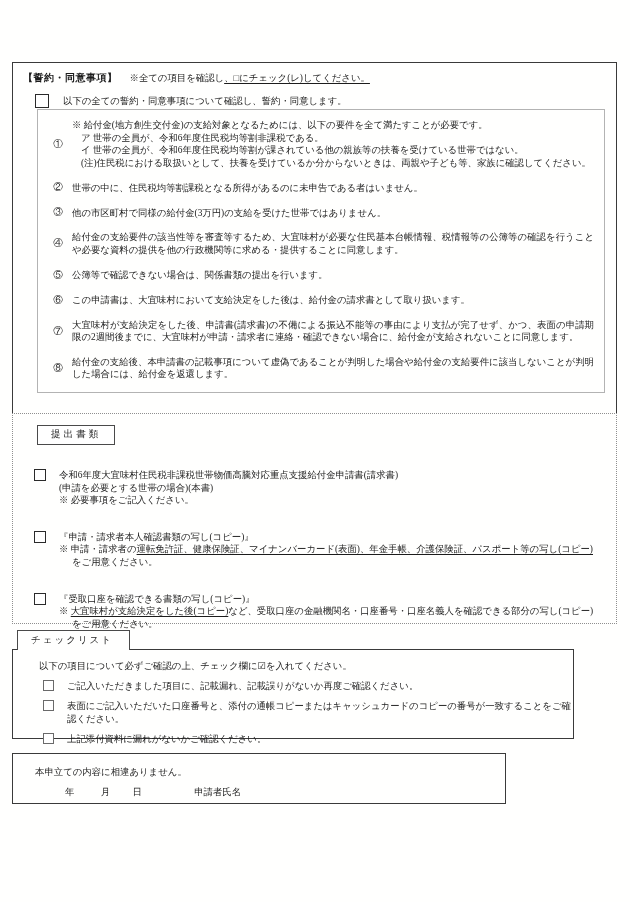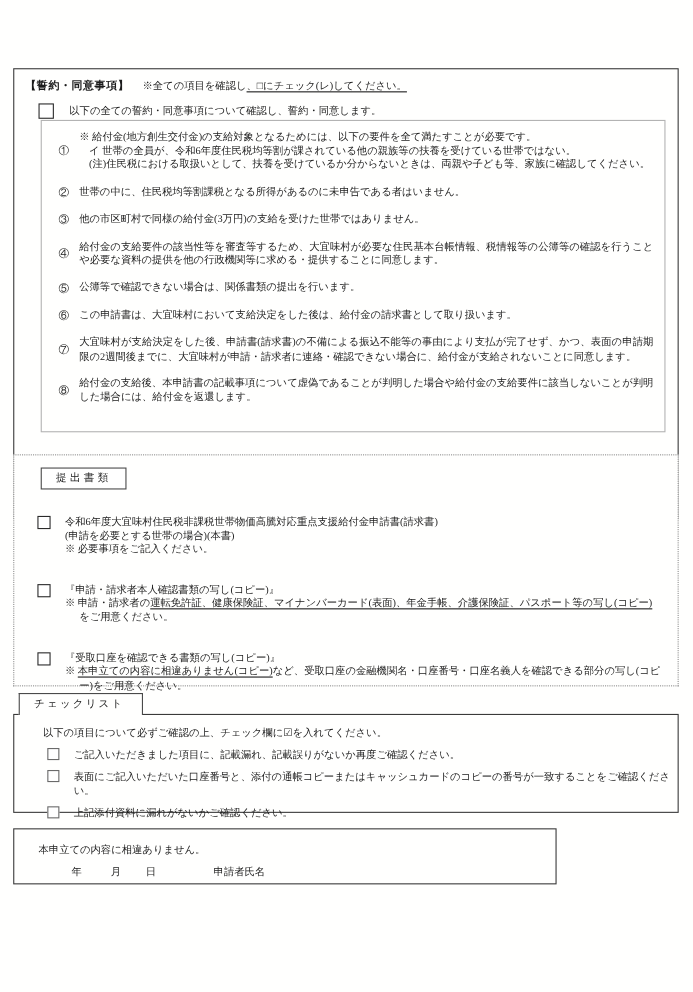--- a/index.html
+++ b/index.html
@@ -42,21 +42,21 @@
   .doc-row { display:flex; align-items:flex-start; margin:24px 0 0 21px; padding-right:14px; }
   .doc-body { margin-left:13px; font-size:9.4px; line-height:12.6px; flex:1 1 auto; }
   .doc-note { text-indent:-13px; padding-left:13px; }
 
   
   #checklist-tab {
     left:17px; top:630px; width:113px; height:20px; z-index:2;
     border:1px solid #4a4a4a; border-bottom:none; display:flex; align-items:center;
     padding-left:13px; font-size:9.5px; letter-spacing:2px;
   }
-  #checklist-box { left:12px; top:649px; width:605px; height:90px; border:1px solid #3a3a3a; }
+  #checklist-box { left:12px; top:649px; width:562px; height:90px; border:1px solid #3a3a3a; }
   .cl-intro { margin:10px 0 0 26px; font-size:9.4px; }
   .cl-row { display:flex; align-items:flex-start; margin:7px 0 0 30px; }
   .cl-label { margin-left:13px; font-size:9.4px; }
   .cl-warning { margin:8px 0 0 26px; font-size:9.4px; }
 
   
   #decl-box { left:12px; top:753px; width:494px; height:51px; border:1px solid #3a3a3a; }
   .decl-statement { margin:12px 0 0 22px; font-size:9.4px; }
   .decl-dateline { margin-top:7px; font-size:9.4px; }
   .decl-dateline span { display:inline-block; }
@@ -79,20 +79,21 @@
       <div class="cb"></div>
       <div class="agree-label">以下の全ての誓約・同意事項について確認し、誓約・同意します。</div>
     </div>
 
     <div id="pledge-inner">
 
       <div class="p-item">
         <div class="p-num">①</div>
         <div class="p-text">
           <div class="p-line">※ 給付金(地方創生交付金)の支給対象となるためには、以下の要件を全て満たすことが必要です。</div>
+          <div class="p-line ind">ア 世帯の全員が、令和6年度住民税均等割非課税である。</div>
           <div class="p-line ind">イ 世帯の全員が、令和6年度住民税均等割が課されている他の親族等の扶養を受けている世帯ではない。</div>
           <div class="p-line ind">(注)住民税における取扱いとして、扶養を受けているか分からないときは、両親や子ども等、家族に確認してください。</div>
         </div>
       </div>
 
       <div class="p-item">
         <div class="p-num">②</div>
         <div class="p-text">世帯の中に、住民税均等割課税となる所得があるのに未申告である者はいません。</div>
       </div>
 
@@ -146,21 +147,21 @@
       <div class="doc-body">
         <div>『申請・請求者本人確認書類の写し(コピー)』</div>
         <div class="doc-note"><span>※ 申請・請求者の</span><span class="u">運転免許証、健康保険証、マイナンバーカード(表面)、年金手帳、介護保険証、パスポート等の写し(コピー)</span><span>をご用意ください。</span></div>
       </div>
     </div>
 
     <div class="doc-row">
       <div class="cb small"></div>
       <div class="doc-body">
         <div>『受取口座を確認できる書類の写し(コピー)』</div>
-        <div class="doc-note"><span>※ </span><span class="u">本申立ての内容に相違ありません(コピー)</span><span>など、受取口座の金融機関名・口座番号・口座名義人を確認できる部分の写し(コピー)をご用意ください。</span></div>
+        <div class="doc-note"><span>※ </span><span class="u">大宜味村が支給決定をした後(コピー)</span><span>など、受取口座の金融機関名・口座番号・口座名義人を確認できる部分の写し(コピー)をご用意ください。</span></div>
       </div>
     </div>
 
     <div class="doc-row">
       <div class="cb small"></div>
       <div class="doc-body">
         <div>(「現住所と令和6年1月1日時点の住所と異なる」欄が「異なる」に該当する方全員分)</div>
       </div>
     </div>
   </div>

